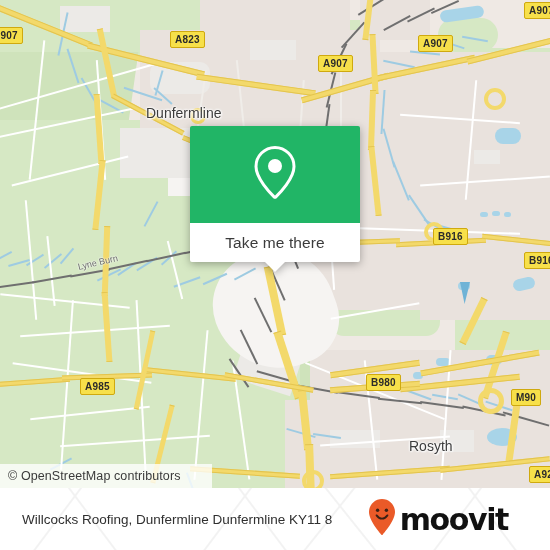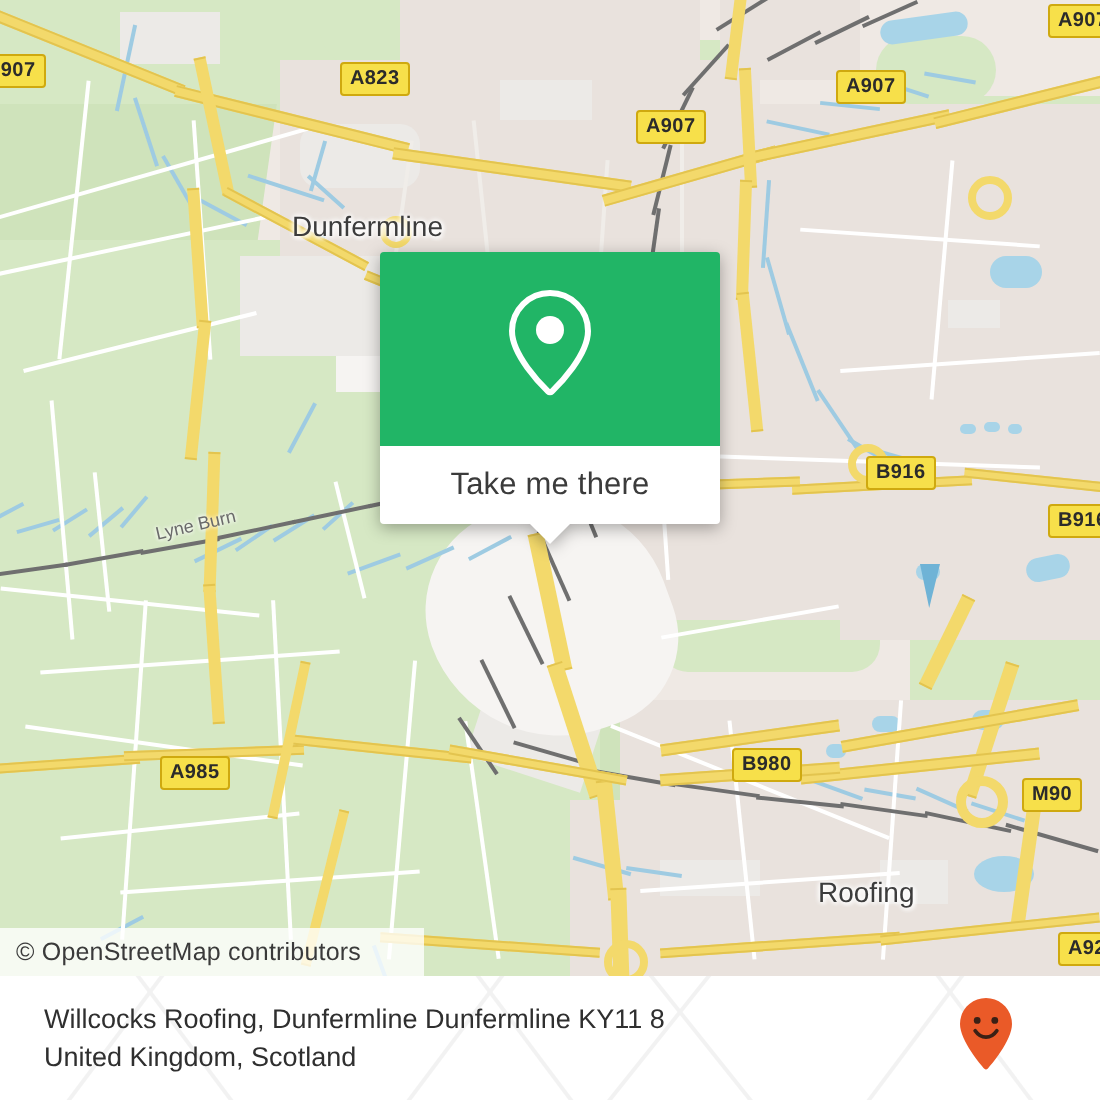--- a/index.html
+++ b/index.html
@@ -308,21 +308,21 @@
       <div class="road" style="left:440px;top:462px;width:110px;height:5px;transform:rotate(-6deg);"></div>
       <div class="road" style="left:190px;top:470px;width:110px;height:5px;transform:rotate(4deg);"></div>
     </div>
 
     <div class="layer">
       <div class="water-label" style="left:78px;top:262px;transform:rotate(-13deg);transform-origin:left center;">Lyne Burn</div>
     </div>
 
     <div class="layer">
       <div class="place" style="left:146px;top:105px;">Dunfermline</div>
-      <div class="place" style="left:409px;top:438px;">Roofing</div>
+      <div class="place" style="left:409px;top:438px;">Rosyth</div>
     </div>
 
     <div class="layer">
       <div class="shield" style="left:-12px;top:27px;">A907</div>
       <div class="shield" style="left:170px;top:31px;">A823</div>
       <div class="shield" style="left:418px;top:35px;">A907</div>
       <div class="shield" style="left:318px;top:55px;">A907</div>
       <div class="shield" style="left:524px;top:2px;">A907</div>
       <div class="shield" style="left:433px;top:228px;">B916</div>
       <div class="shield" style="left:524px;top:252px;">B916</div>
@@ -365,28 +365,28 @@
         <path d="M380 10 L300 110"></path>
         <path d="M430 -10 L520 110"></path>
         <path d="M520 -10 L430 110"></path>
         <path d="M0 40 L550 40"></path>
       </g>
     </svg>
 
     <div id="footer-inner">
       <div id="footer-text">
         <div>Willcocks Roofing, Dunfermline Dunfermline KY11 8</div>
-        <div>United Kingdom, Scotland</div>
       </div>
       <div id="brand">
         <span>
           <svg width="30" height="38" viewBox="0 0 30 38" aria-hidden="true">
             <path d="M15 1C7.8 1 2 6.8 2 14c0 8.4 10.6 20.6 12.2 22.4a1 1 0 0 0 1.6 0C17.4 34.6 28 22.4 28 14 28 6.8 22.2 1 15 1z" fill="#ea5a28"></path>
             <circle cx="10.6" cy="12.2" r="1.7" fill="#3a2015"></circle>
             <circle cx="19.4" cy="12.2" r="1.7" fill="#3a2015"></circle>
             <path d="M9.6 17.4c1.5 2.2 3.4 3.2 5.4 3.2s3.9-1 5.4-3.2" fill="none" stroke="#3a2015" stroke-width="1.9" stroke-linecap="round"></path>
           </svg>
         </span>
+        <span id="brand-word">moovit</span>
       </div>
     </div>
   </div>
 
 </div>
 
 </body></html>

